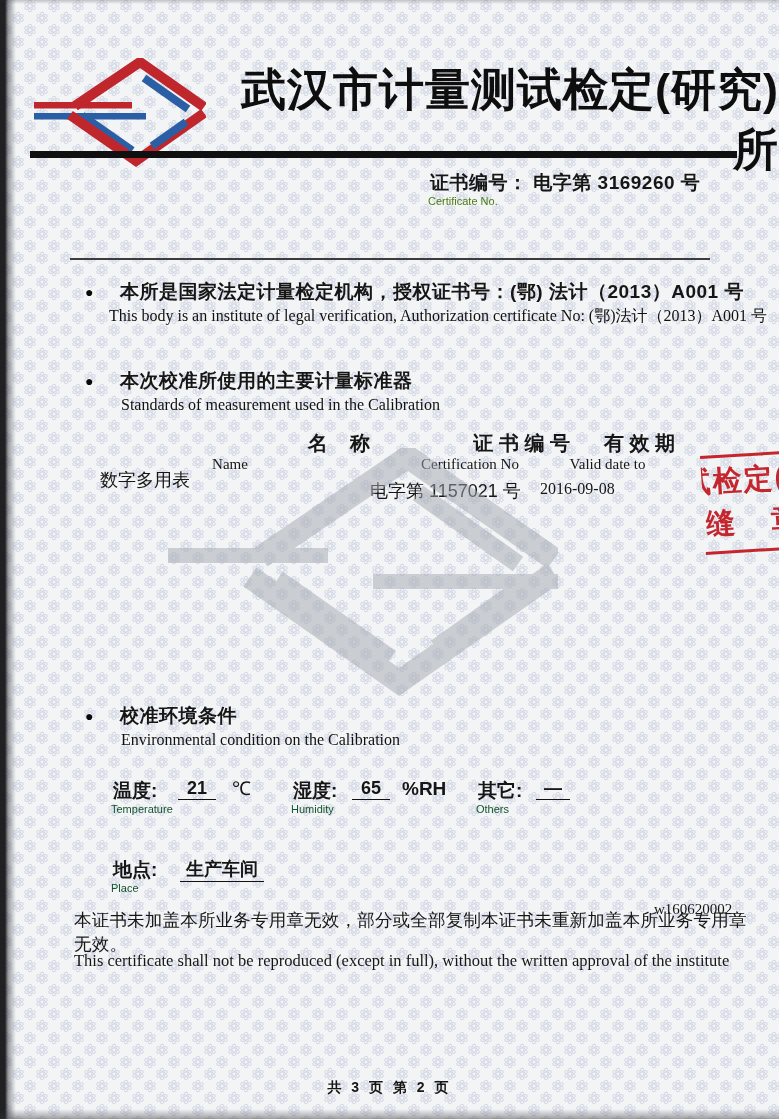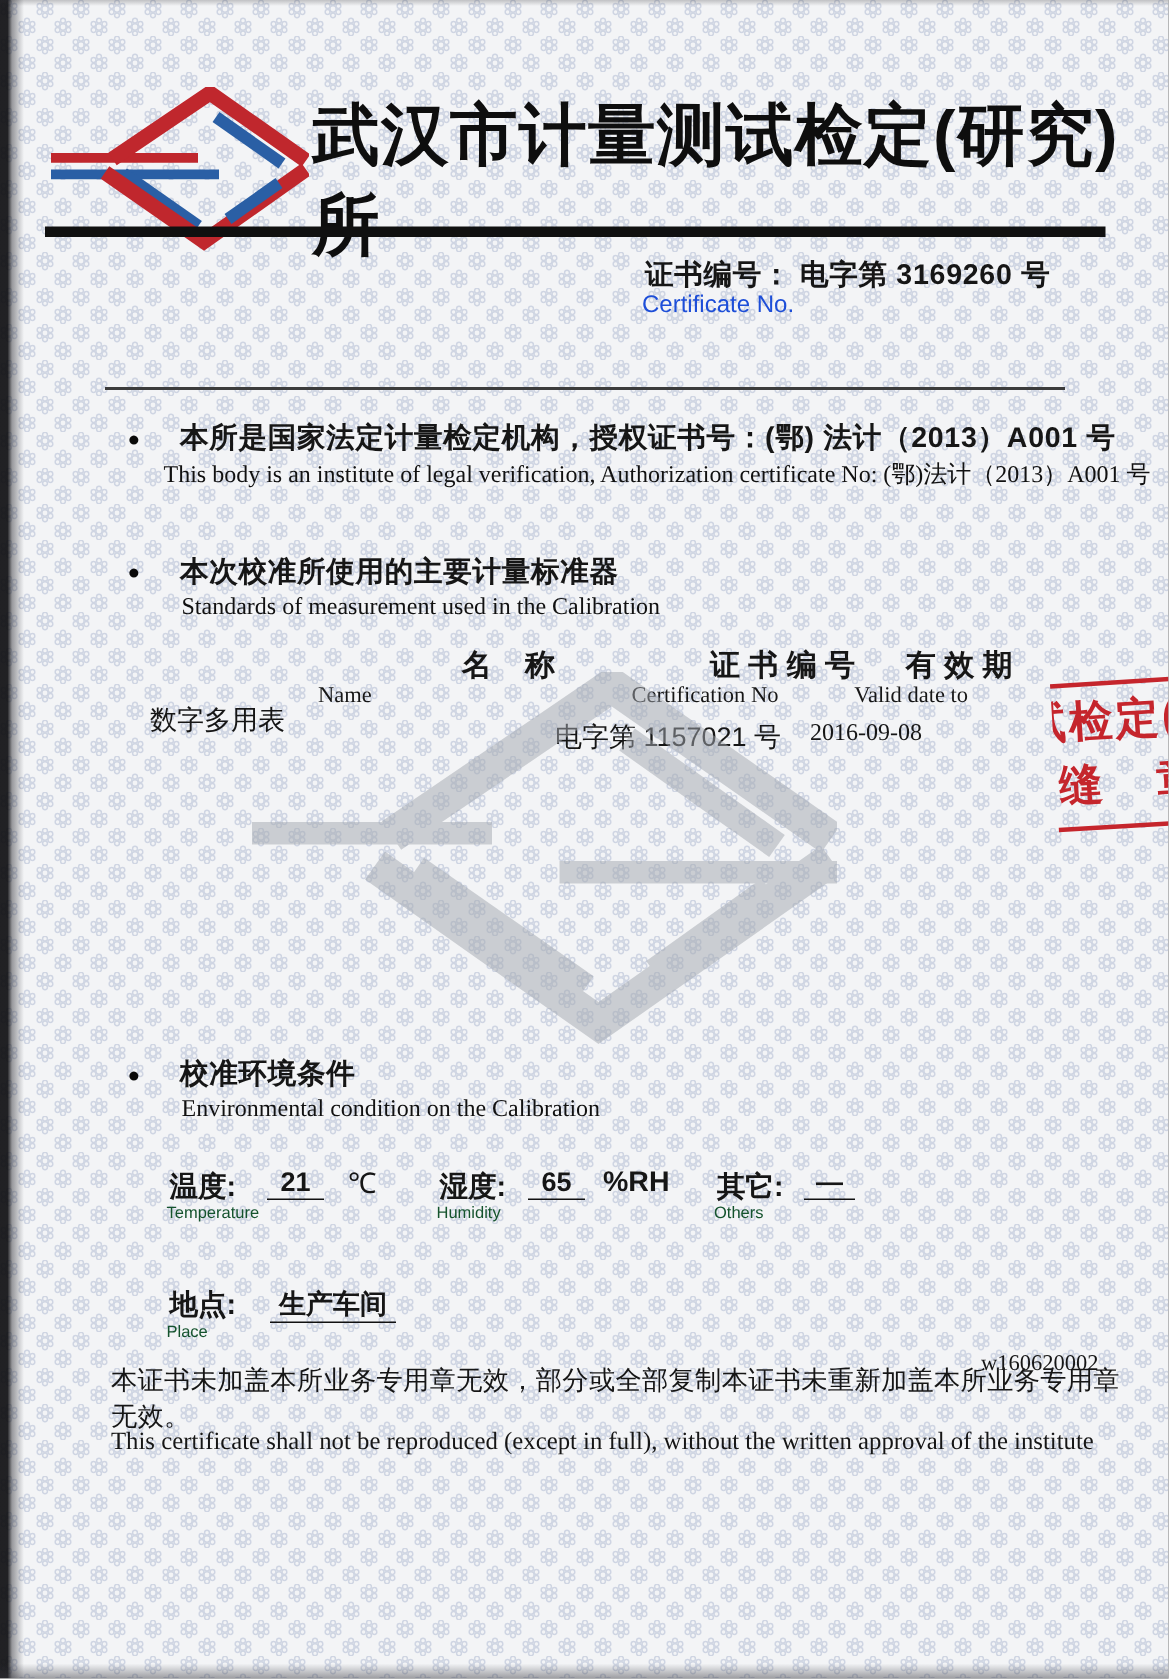--- a/index.html
+++ b/index.html
@@ -11,26 +11,26 @@
   .bg-pattern{position:absolute;left:0;top:0;z-index:0;}
   .edge-left{position:absolute;left:0;top:0;width:16px;height:100%;z-index:5;
     background:linear-gradient(to right, rgba(15,15,18,.92) 0 5px, rgba(40,40,46,.45) 8px, rgba(60,60,70,0) 16px);}
   .edge-top{position:absolute;left:0;top:0;width:100%;height:4px;z-index:5;
     background:linear-gradient(to bottom, rgba(40,40,46,.25), rgba(0,0,0,0));}
   .edge-bottom{position:absolute;left:0;bottom:0;width:100%;height:10px;z-index:5;
     background:linear-gradient(to top, rgba(50,50,58,.45), rgba(0,0,0,0));}
   .abs{position:absolute;z-index:2;}
   .serif{font-family:"Liberation Serif", serif;}
   .ws-pre{white-space:pre;}
-  .title-cn{left:208px;top:60px;font-size:45px;font-weight:700;letter-spacing:1px;color:#0e0e0e;}
+  .title-cn{left:208px;top:60px;font-size:45px;font-weight:700;letter-spacing:1px;color:#0e0e0e;text-align:right;}
   .title-en{left:210px;top:121px;font-size:17.5px;font-weight:700;letter-spacing:.4px;color:#2d2d2d;}
   .rule-thick{left:30px;top:151px;width:707px;height:7px;background:#101010;}
   .rule-thin{left:70px;top:258px;width:640px;height:2px;background:#3c3c3c;}
   .certno-line{left:430px;top:170px;font-size:19px;font-weight:700;letter-spacing:.5px;}
-  .certno-en{left:428px;top:195px;font-size:16px;color:#1d4ed8;}
+  .certno-en{left:428px;top:195px;font-size:11px;color:#4d7c0f;}
   .bullet{font-size:14px;color:#090909;}
   .sec-cn{font-size:19px;font-weight:700;letter-spacing:.5px;}
   .sec-en{font-size:16px;color:#111;}
   .tbl-h{font-size:20px;font-weight:700;text-align:right;}
   .tbl-e{font-size:15px;text-align:center;}
   .tbl-c{font-size:18px;}
   .uline{display:inline-block;border-bottom:1.6px solid #111;text-align:center;}
   .envlbl{font-size:19px;font-weight:700;}
   .envval{font-size:18px;font-weight:700;}
   .envsub{font-size:11px;color:#14532d;}
@@ -171,14 +171,15 @@
   <div class="abs" style="left:180px;top:857px;">
     <span class="uline envval" style="padding:0 6px;">生产车间</span>
   </div>
   <div class="abs envsub" style="left:111px;top:882px;">Place</div>
 
   <div class="abs serial serif">w160620002</div>
 
   <div class="abs notice-cn">本证书未加盖本所业务专用章无效，部分或全部复制本证书未重新加盖本所业务专用章无效。</div>
   <div class="abs notice-en serif">This certificate shall not be reproduced (except in full), without the written approval of the institute</div>
 
+  <div class="abs footer">共 3 页 第 2 页</div>
 
 </div>
 
 </body></html>

